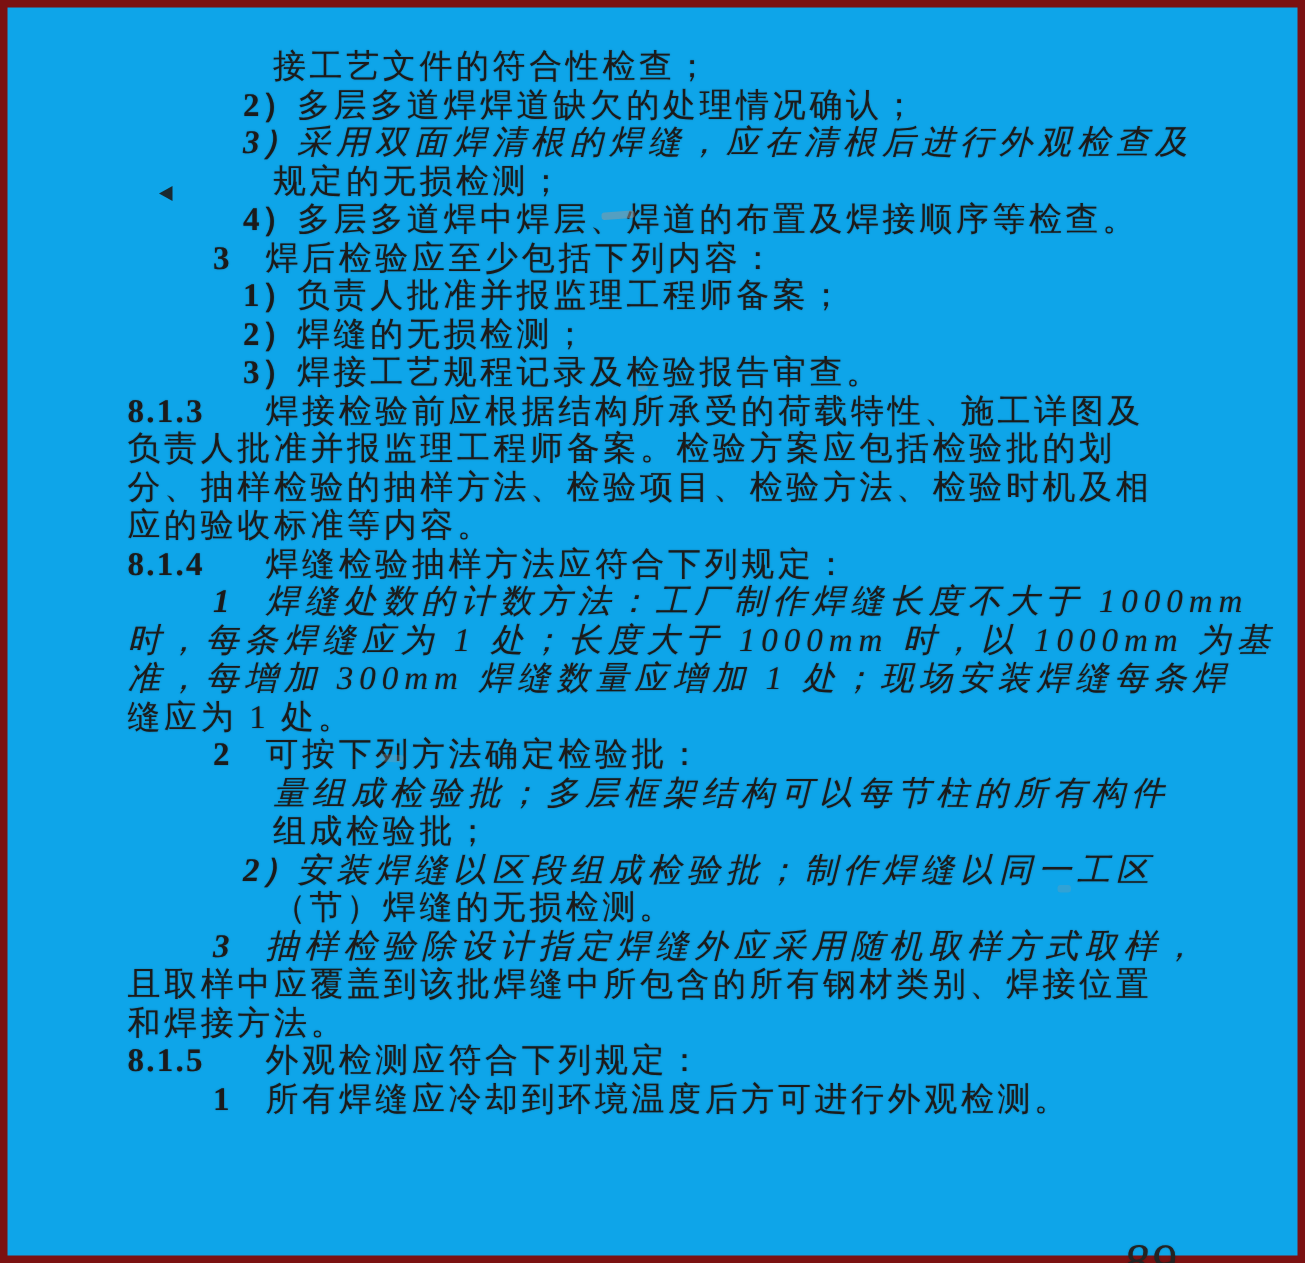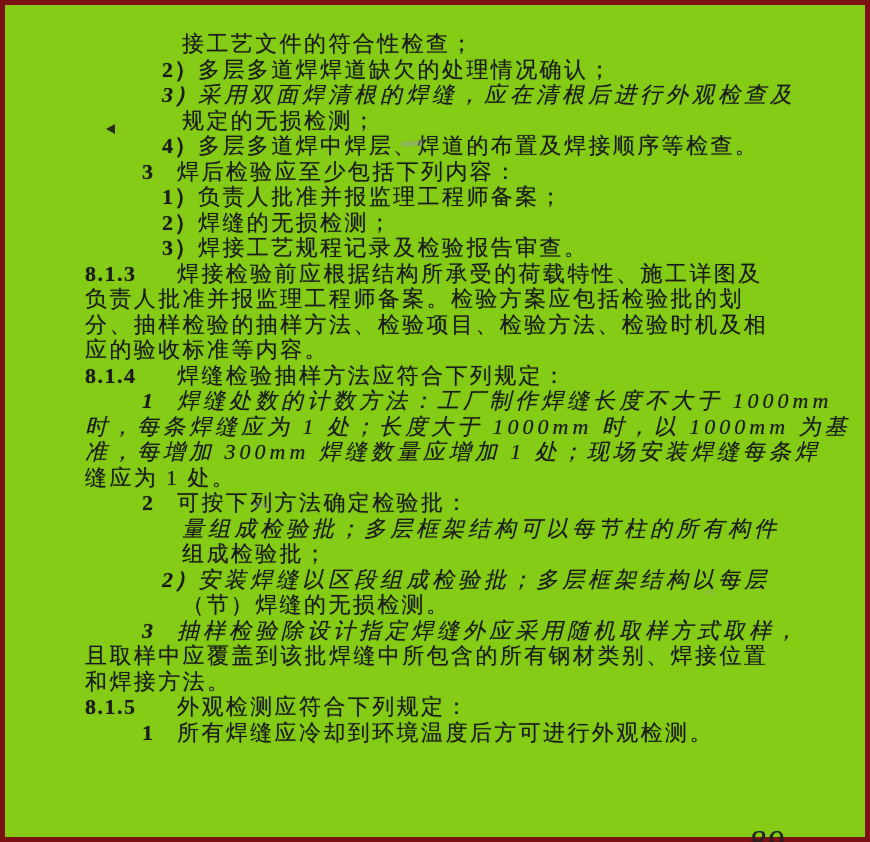--- a/index.html
+++ b/index.html
@@ -2,21 +2,21 @@
 <html><head>
 <meta charset="utf-8">
 <style>
   html,body{margin:0;padding:0;}
   body{
     width:870px;height:842px;overflow:hidden;background:#ffffff;
     font-family:"Liberation Serif","DejaVu Serif",serif;
   }
   .page{
     position:relative;width:870px;height:842px;box-sizing:border-box;
-    border:5px solid #7b1112;background:#84cc16;color:#1b1b1b;
+    border:5px solid #7b1112;background:#0ea5e9;color:#1b1b1b;
   }
   .doc{
     position:absolute;left:80px;top:26px;
     font-size:22px;line-height:25.5px;letter-spacing:2.4px;
     white-space:nowrap;
     text-shadow:0 0 1px rgba(30,30,30,.55);
   }
   .ln{height:25.5px;}
   .num{display:inline-block;font-weight:bold;letter-spacing:1.5px;}
   .item1{margin-left:57px;}
@@ -63,21 +63,21 @@
     <div class="ln"><span>分、抽样检验的抽样方法、检验项目、检验方法、检验时机及相</span></div>
     <div class="ln"><span>应的验收标准等内容。</span></div>
     <div class="ln clause"><span class="num">8.1.4</span><span>焊缝检验抽样方法应符合下列规定：</span></div>
     <div class="ln item1 wide"><span class="num">1</span><span>焊缝处数的计数方法：工厂制作焊缝长度不大于 1000mm</span></div>
     <div class="ln wide"><span>时，每条焊缝应为 1 处；长度大于 1000mm 时，以 1000mm 为基</span></div>
     <div class="ln wide"><span>准，每增加 300mm 焊缝数量应增加 1 处；现场安装焊缝每条焊</span></div>
     <div class="ln"><span>缝应为 1 处。</span></div>
     <div class="ln item1"><span class="num">2</span><span>可按下列方法确定检验批：</span></div>
     <div class="ln cont2 wide"><span>量组成检验批；多层框架结构可以每节柱的所有构件</span></div>
     <div class="ln cont2"><span>组成检验批；</span></div>
-    <div class="ln item2 wide"><span class="num">2）</span><span>安装焊缝以区段组成检验批；多层框架结构以每层</span></div>
+    <div class="ln item2 wide"><span class="num">2）</span><span>安装焊缝以区段组成检验批；制作焊缝以同一工区</span></div>
     <div class="ln cont2"><span>（节）焊缝的无损检测。</span></div>
     <div class="ln item1 wide"><span class="num">3</span><span>抽样检验除设计指定焊缝外应采用随机取样方式取样，</span></div>
     <div class="ln"><span>且取样中应覆盖到该批焊缝中所包含的所有钢材类别、焊接位置</span></div>
     <div class="ln"><span>和焊接方法。</span></div>
     <div class="ln clause"><span class="num">8.1.5</span><span>外观检测应符合下列规定：</span></div>
     <div class="ln item1"><span class="num">1</span><span>所有焊缝应冷却到环境温度后方可进行外观检测。</span></div>
   </div>
 
   <div class="pagenum">89</div>
 

